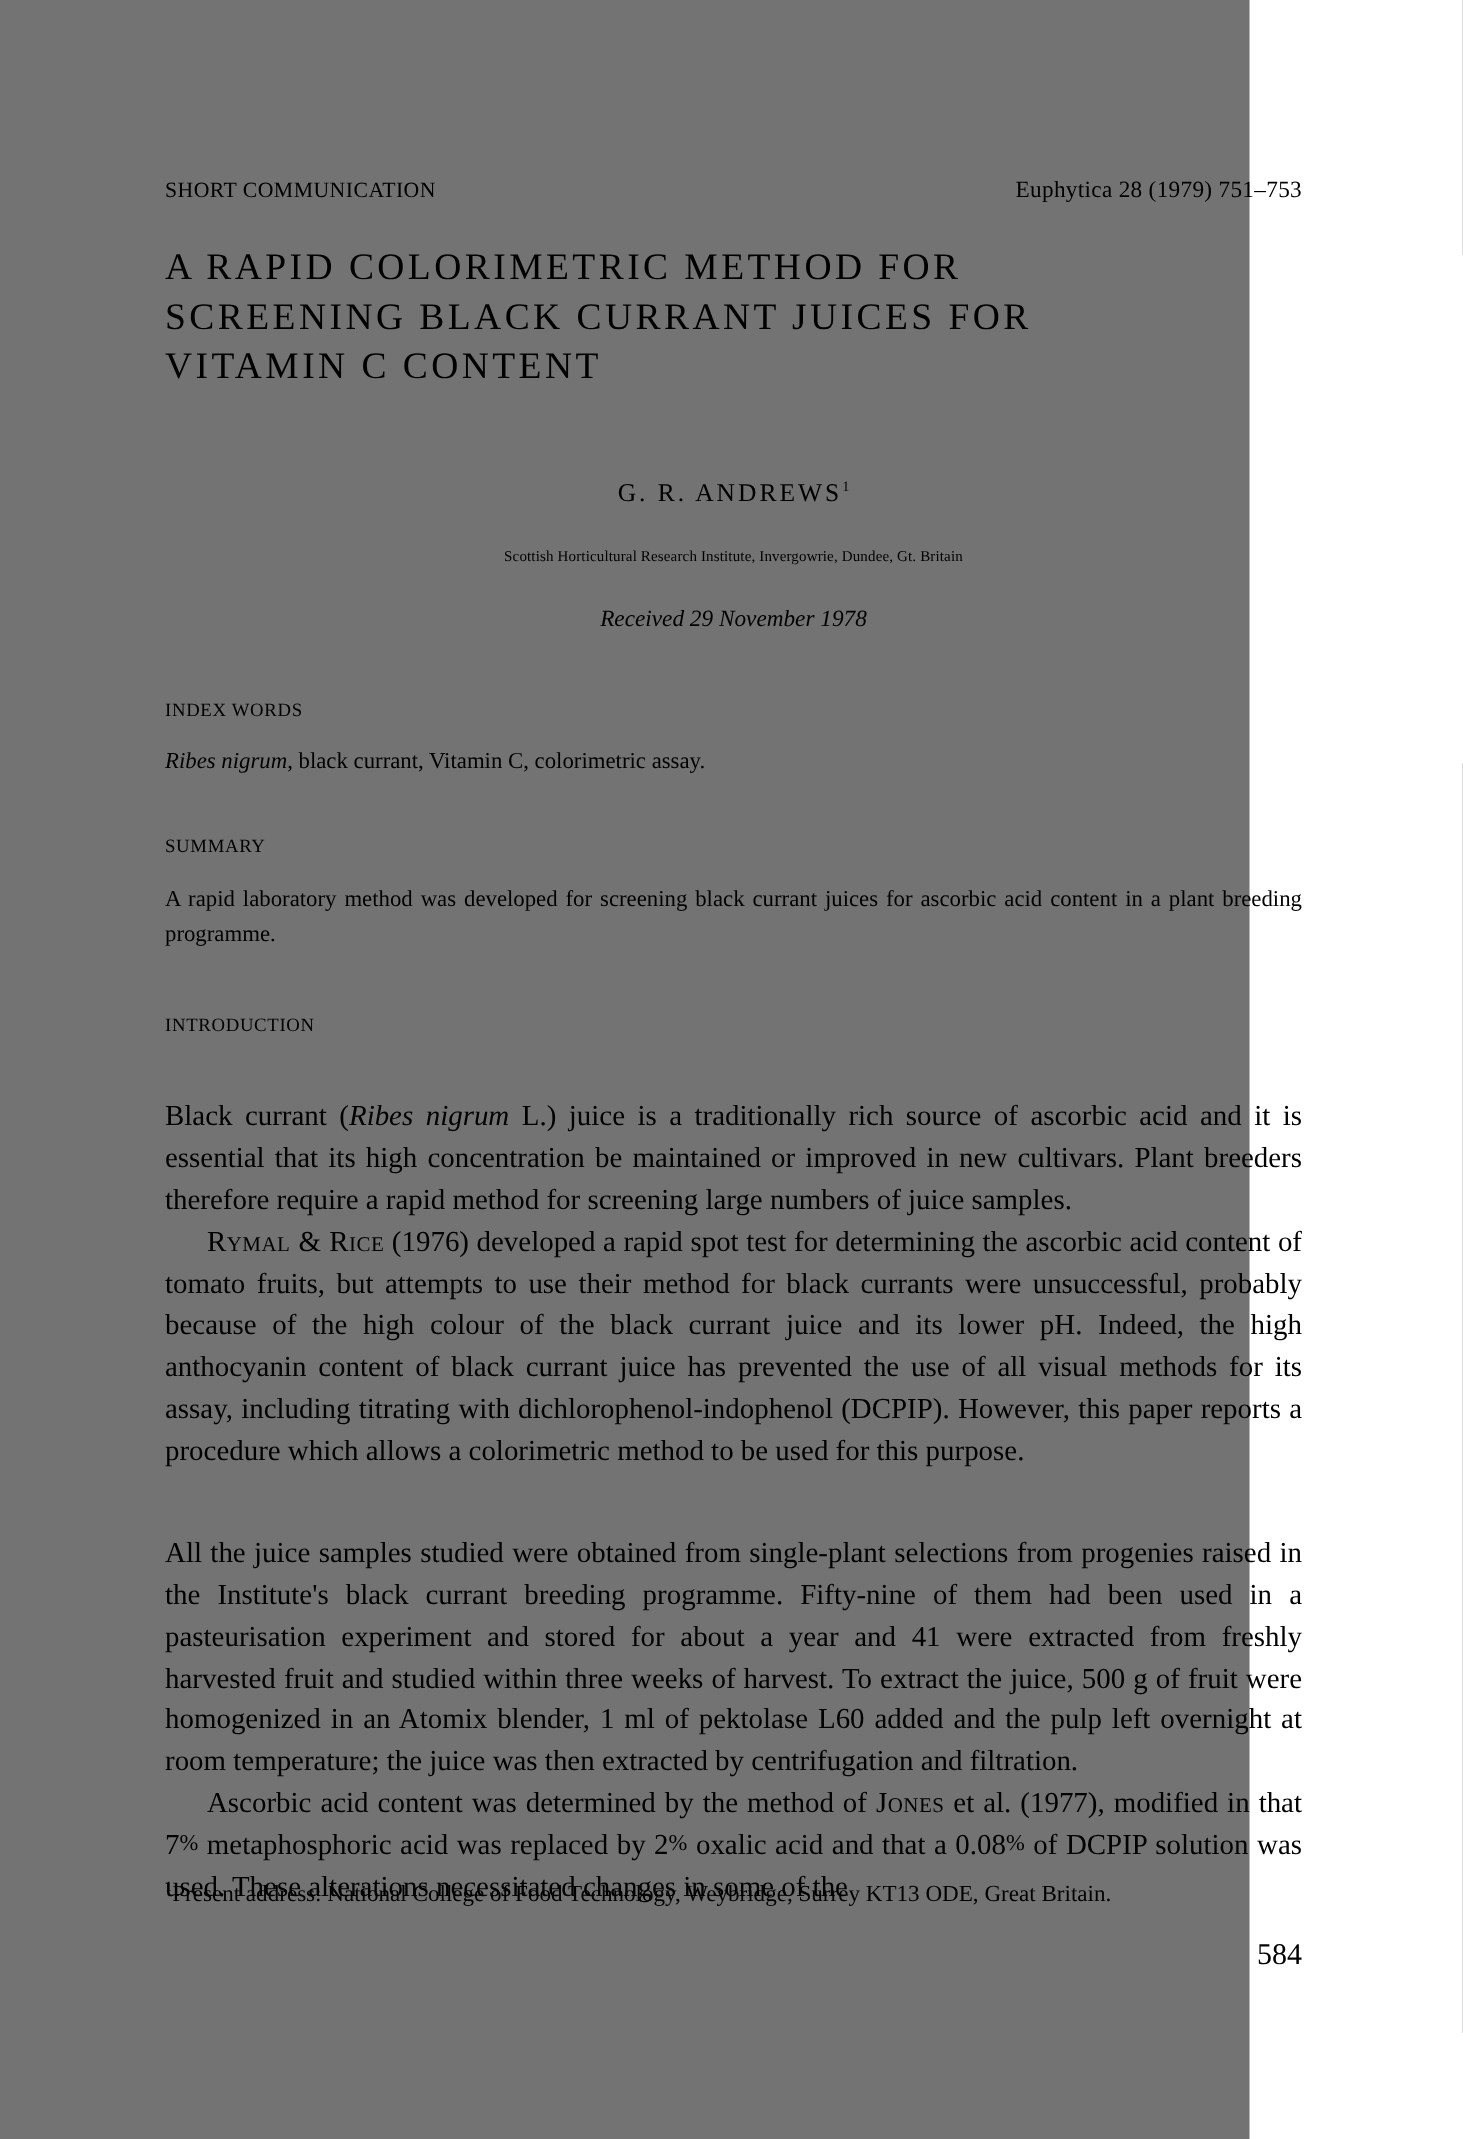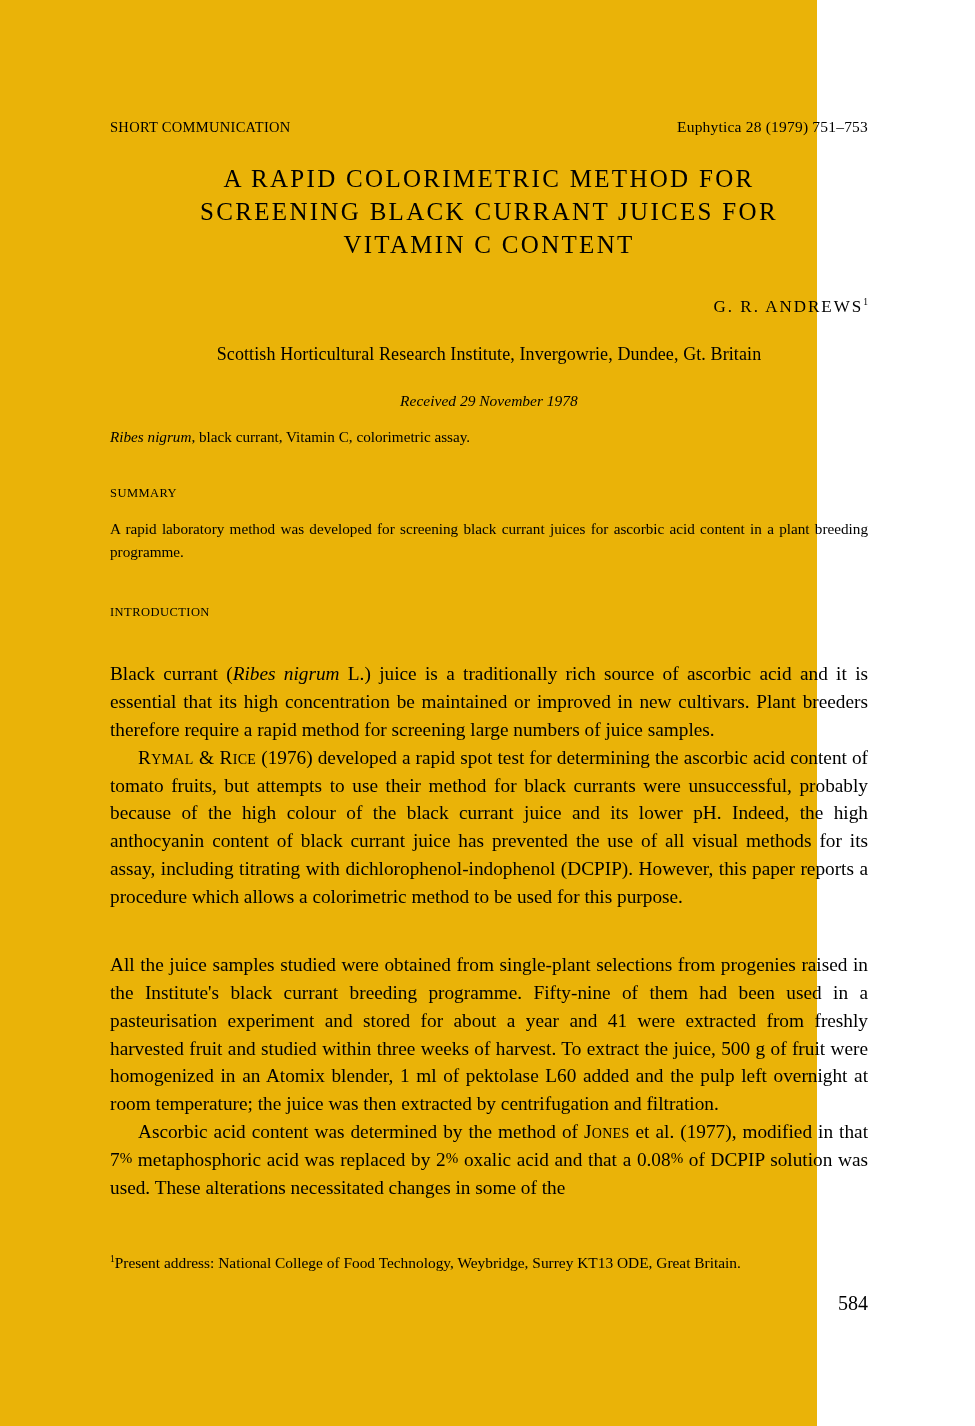--- a/index.html
+++ b/index.html
@@ -13,21 +13,22 @@
     font-family: "Liberation Serif", "DejaVu Serif", serif;
     color: #000000;
     position: relative;
     overflow: hidden;
   }
   .page {
     position: absolute;
     left: 0; top: 0;
     width: 817px;
     height: 1426px;
-    background: #eab308;
+    background: #737373;
+    padding-left: 16px;
   }
   .content {
     position: absolute;
     left: 110px;
     top: 118px;
     width: 758px;
   }
 
   
   .runhead {
@@ -43,44 +44,44 @@
     font-size: 14.5px;
     letter-spacing: 0.3px;
   }
   .runhead-right {
     font-size: 15.5px;
   }
 
   
   .title {
     margin-top: 26px;
-    text-align: center;
+    text-align: left;
     font-size: 25px;
     line-height: 1.32;
     letter-spacing: 2.3px;
     font-weight: normal;
   }
   .title-line { display: block; white-space: nowrap; }
 
   
   .author {
-    margin-top: 36px;
-    text-align: right;
+    margin-top: 58px;
+    text-align: center;
     font-size: 17px;
     letter-spacing: 2.0px;
   }
   .author sup {
     font-size: 9.5px;
     letter-spacing: 0;
     vertical-align: super;
   }
   .affiliation {
     margin-top: 27px;
     text-align: center;
-    font-size: 18px;
+    font-size: 10px;
     letter-spacing: 0.1px;
   }
   .received {
     margin-top: 27px;
     text-align: center;
     font-size: 15.5px;
     font-style: italic;
   }
 
   
@@ -167,20 +168,21 @@
       <span class="title-line">SCREENING BLACK CURRANT JUICES FOR</span>
       <span class="title-line">VITAMIN C CONTENT</span>
     </div>
 
     <div class="author"><span>G. R. ANDREWS</span><sup>1</sup></div>
 
     <div class="affiliation">Scottish Horticultural Research Institute, Invergowrie, Dundee, Gt. Britain</div>
 
     <div class="received">Received 29 November 1978</div>
 
+    <div class="sechead h-index">INDEX WORDS</div>
     <div class="smallpara"><span class="ital">Ribes nigrum</span><span>, black currant, Vitamin C, colorimetric assay.</span></div>
 
     <div class="sechead h-summary">SUMMARY</div>
     <div class="smallpara tight">A rapid laboratory method was developed for screening black currant juices for ascorbic acid content in a plant breeding programme.</div>
 
     <div class="sechead h-intro">INTRODUCTION</div>
 
     <p class="body first"><span>Black currant (</span><span class="ital">Ribes nigrum</span><span> L.) juice is a traditionally rich source of ascorbic acid and it is essential that its high concentration be maintained or improved in new cultivars. Plant breeders therefore require a rapid method for screening large numbers of juice samples.</span></p>
 
     <p class="body indent"><span class="sc">Rymal &amp; Rice</span><span> (1976) developed a rapid spot test for determining the ascorbic acid content of tomato fruits, but attempts to use their method for black currants were unsuccessful, probably because of the high colour of the black currant juice and its lower pH. Indeed, the high anthocyanin content of black currant juice has prevented the use of all visual methods for its assay, including titrating with dichlorophenol-indophenol (DCPIP). However, this paper reports a procedure which allows a colorimetric method to be used for this purpose.</span></p>

